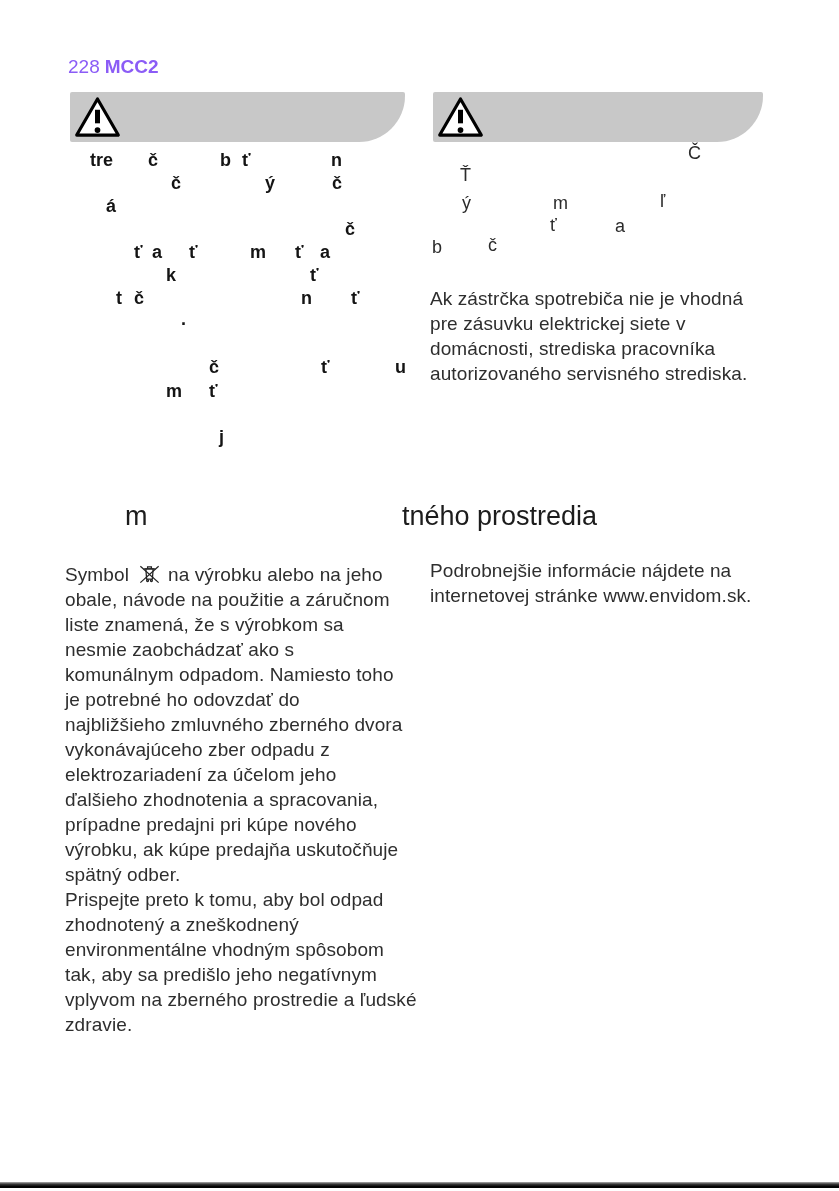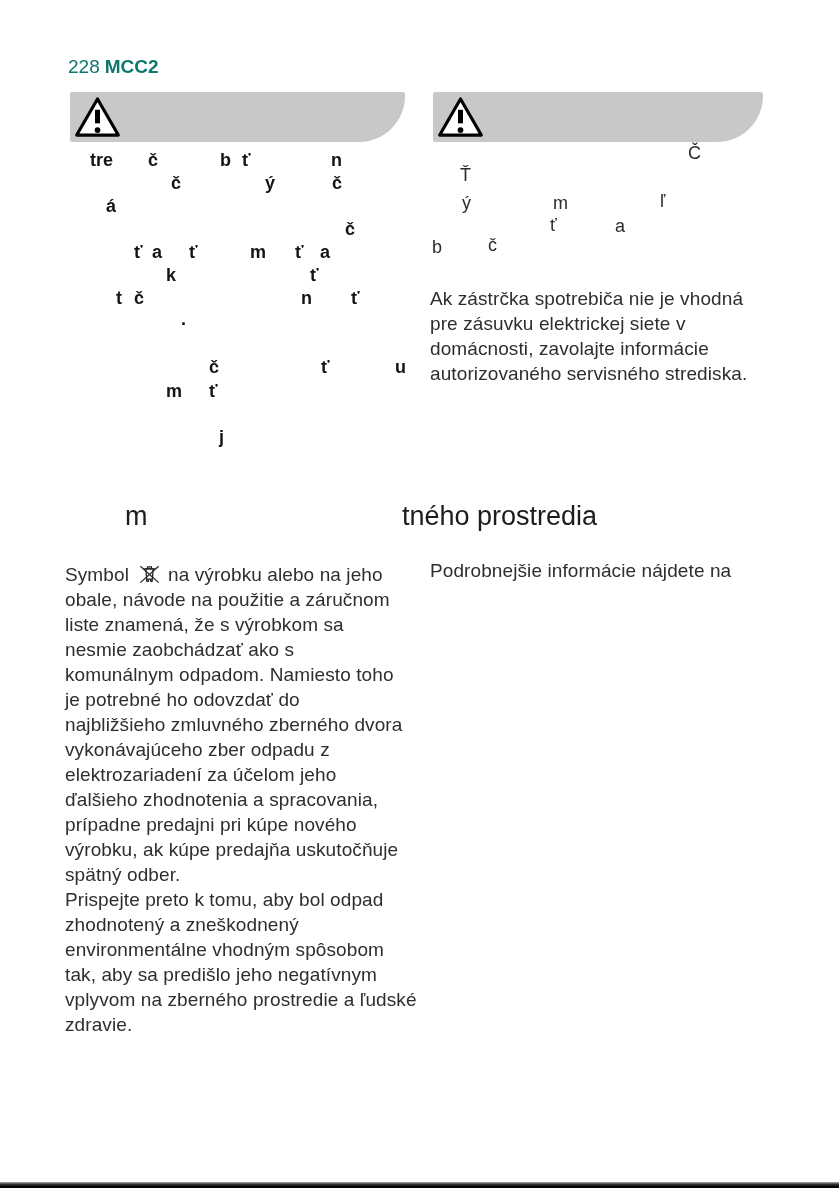--- a/index.html
+++ b/index.html
@@ -1,18 +1,18 @@
 <!DOCTYPE html>
 <html style="--banner: #c8c8c8; --ink: #1f1f1f; --body: #2e2e2e;"><head>
 <meta charset="utf-8">
 <style>
   html,body{margin:0;padding:0;background:#ffffff;}
   .page{position:relative;width:839px;height:1191px;background:#fff;overflow:hidden;
         font-family:"Liberation Sans","DejaVu Sans",sans-serif;color:var(--ink,#1f1f1f);}
-  .header{position:absolute;left:68px;top:57px;font-size:19px;line-height:1;white-space:pre;color:#0f766e;}
+  .header{position:absolute;left:68px;top:57px;font-size:19px;line-height:1;white-space:pre;color:#8b5cf6;}
   .header .model{font-weight:700;margin-left:5px;}
   .banner{position:absolute;top:92px;height:50px;background:var(--banner,#c8c8c8);
           border-radius:2px 2px 46px 2px;}
   .banner-left{left:70px;width:335px;}
   .banner-right{left:433px;width:330px;}
   .tri{position:absolute;left:4px;top:3px;}
   .stray{position:absolute;inset:0;pointer-events:none;}
   .glyph{position:absolute;font-size:18px;line-height:1;white-space:pre;}
   .stray-left .glyph{font-weight:700;color:#141414;}
   .stray-right .glyph{font-weight:400;color:#2b2b2b;}
@@ -94,21 +94,21 @@
       <span class="glyph" style="left: 660px; top: 192px;">ľ</span>
       <span class="glyph" style="left: 550px; top: 216px;">ť</span>
       <span class="glyph" style="left: 615px; top: 217px;">a</span>
       <span class="glyph" style="left: 432px; top: 238px;">b</span>
       <span class="glyph" style="left: 488px; top: 236px;">č</span>
     </div>
 
   <div class="para warn-para">
       <div class="tline">Ak zástrčka spotrebiča nie je vhodná</div>
       <div class="tline">pre zásuvku elektrickej siete v</div>
-      <div class="tline">domácnosti, zavolajte informácie</div>
+      <div class="tline">domácnosti, strediska pracovníka</div>
       <div class="tline">autorizovaného servisného strediska.</div>
     </div>
 
   <div class="heading">
     <span class="h-left">m</span>
     <span class="h-right">tného prostredia</span>
   </div>
 
   <div class="para env-para">
     <div class="tline"><span>Symbol</span><svg class="weee" width="25" height="25" viewBox="0 0 26 26">
@@ -137,17 +137,18 @@
         <div class="tline">zhodnotený a zneškodnený</div>
         <div class="tline">environmentálne vhodným spôsobom</div>
         <div class="tline">tak, aby sa predišlo jeho negatívnym</div>
         <div class="tline">vplyvom na zberného prostredie a ľudské</div>
         <div class="tline">zdravie.</div>
       </div>
   </div>
 
   <div class="para info-para">
       <div class="tline">Podrobnejšie informácie nájdete na</div>
+      <div class="tline">internetovej stránke www.envidom.sk.</div>
     </div>
 
   <div class="scan-line"></div>
 
 </div>
 
 </body></html>

